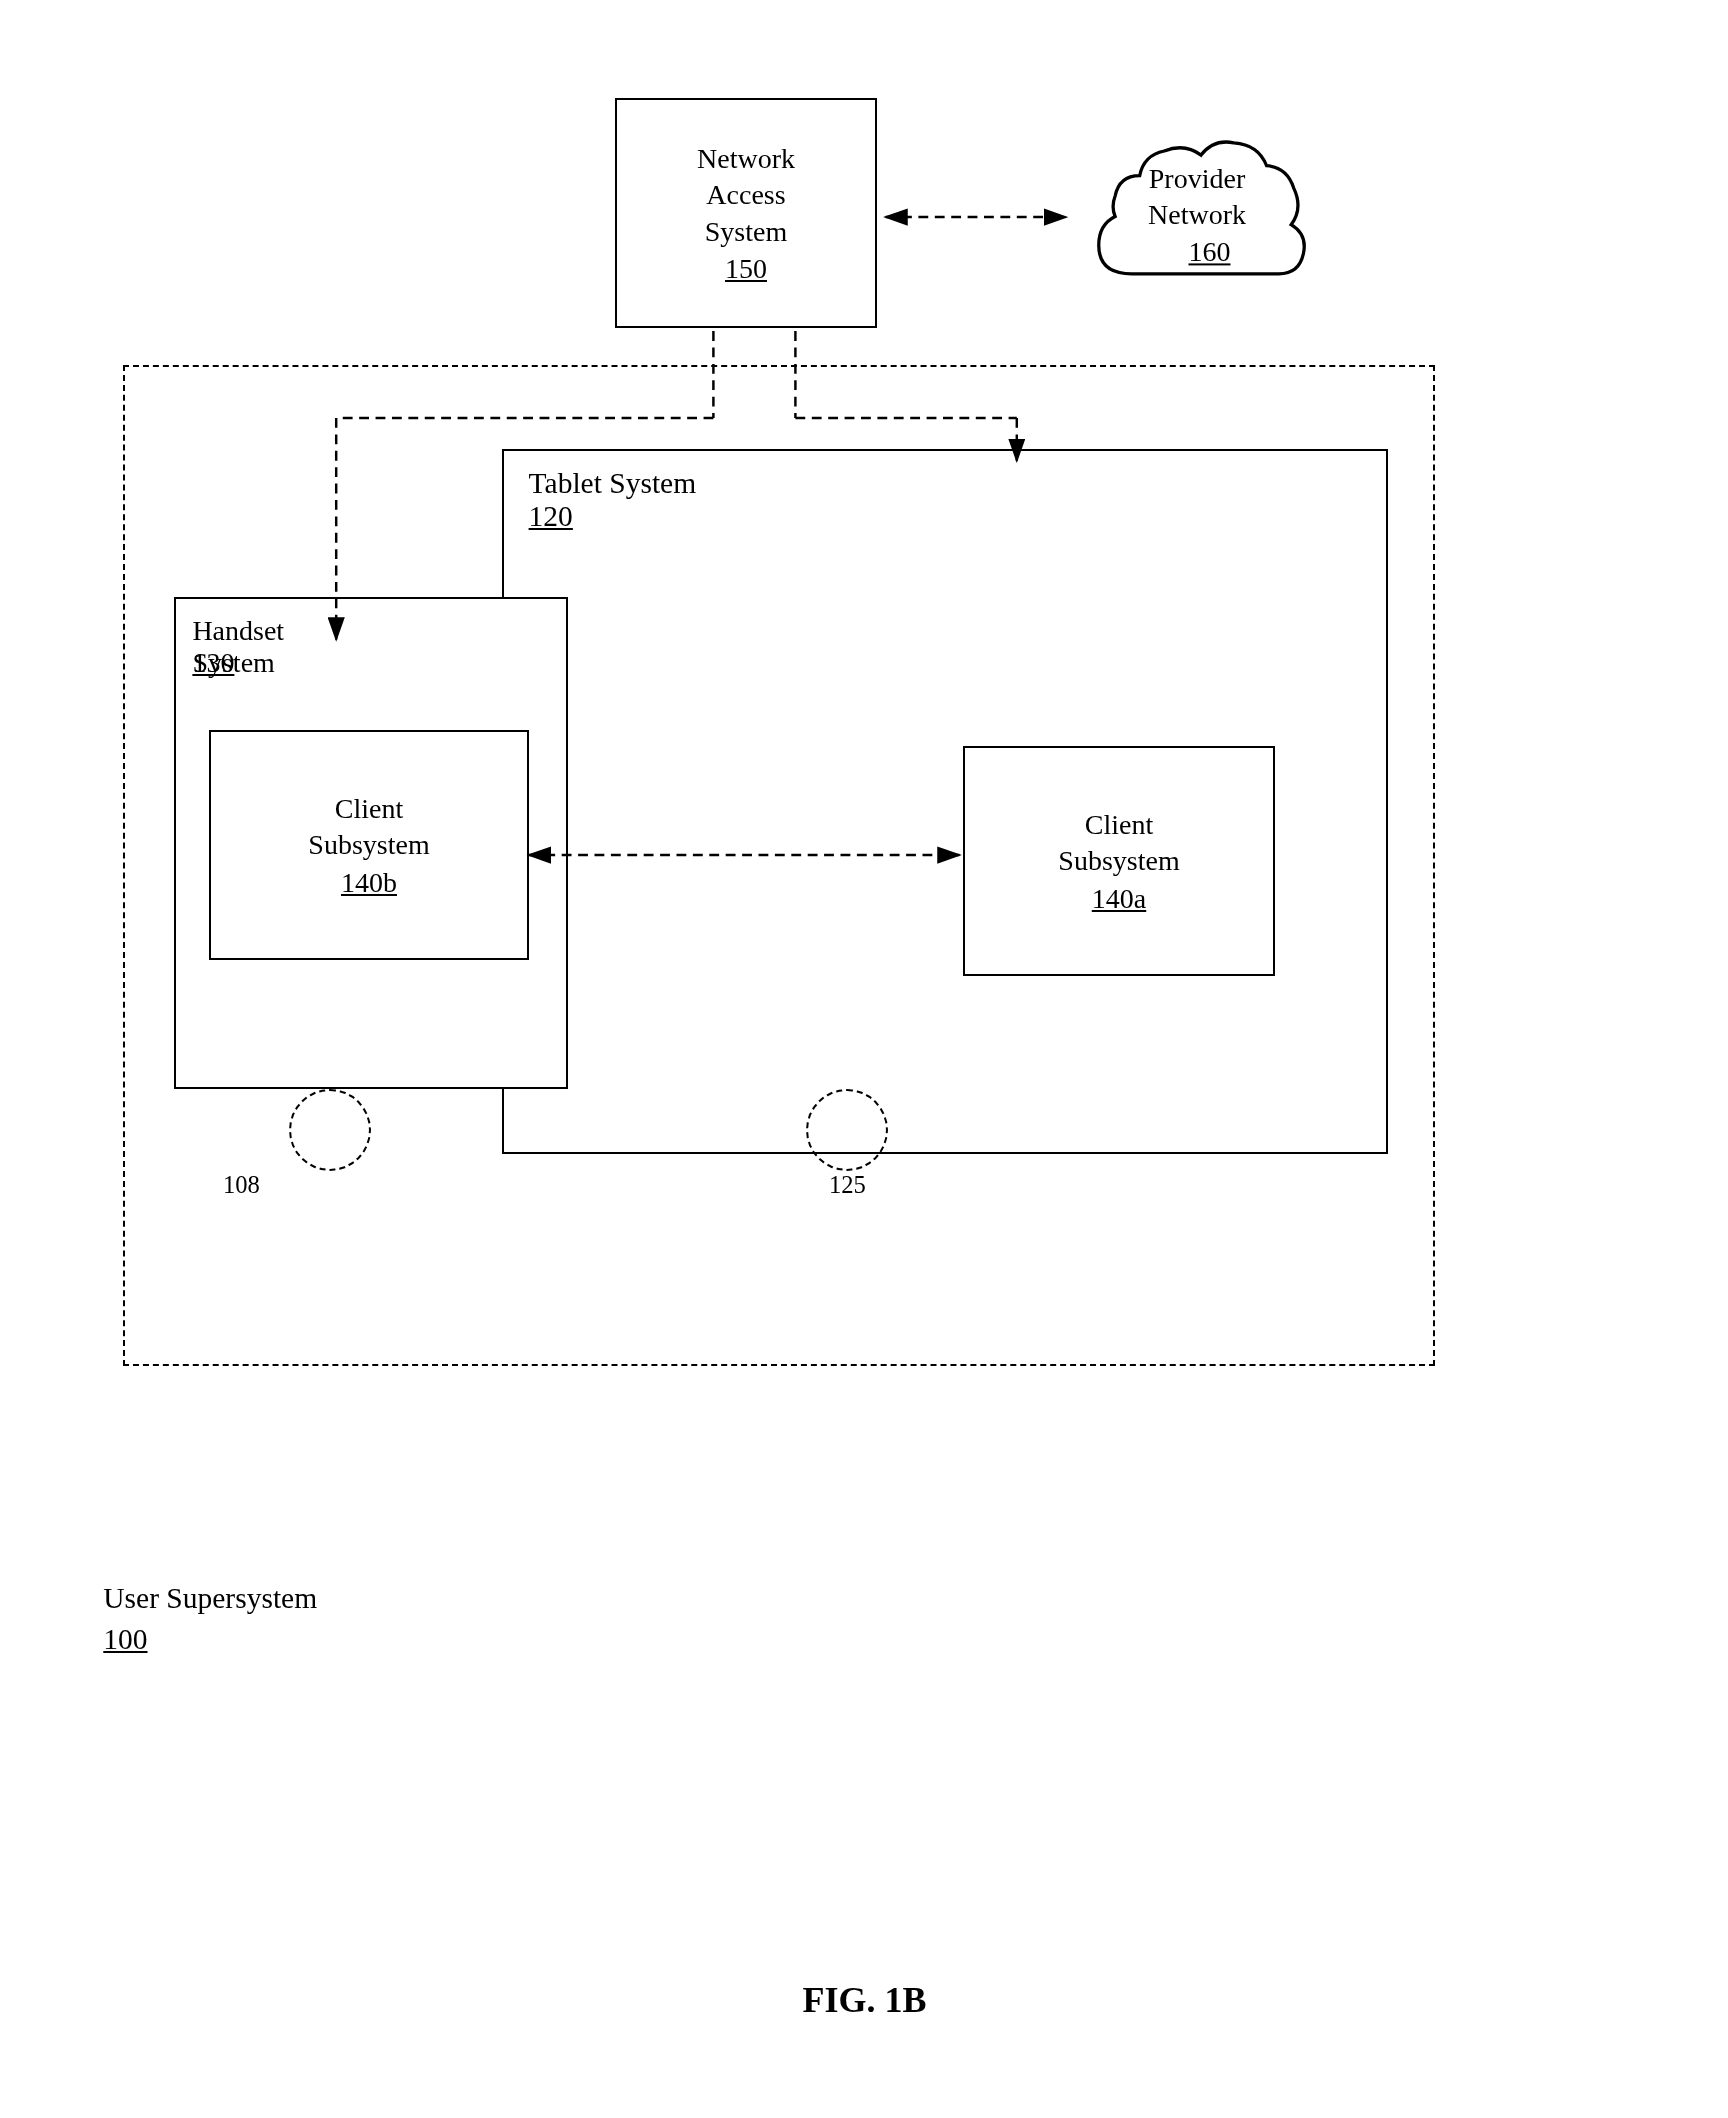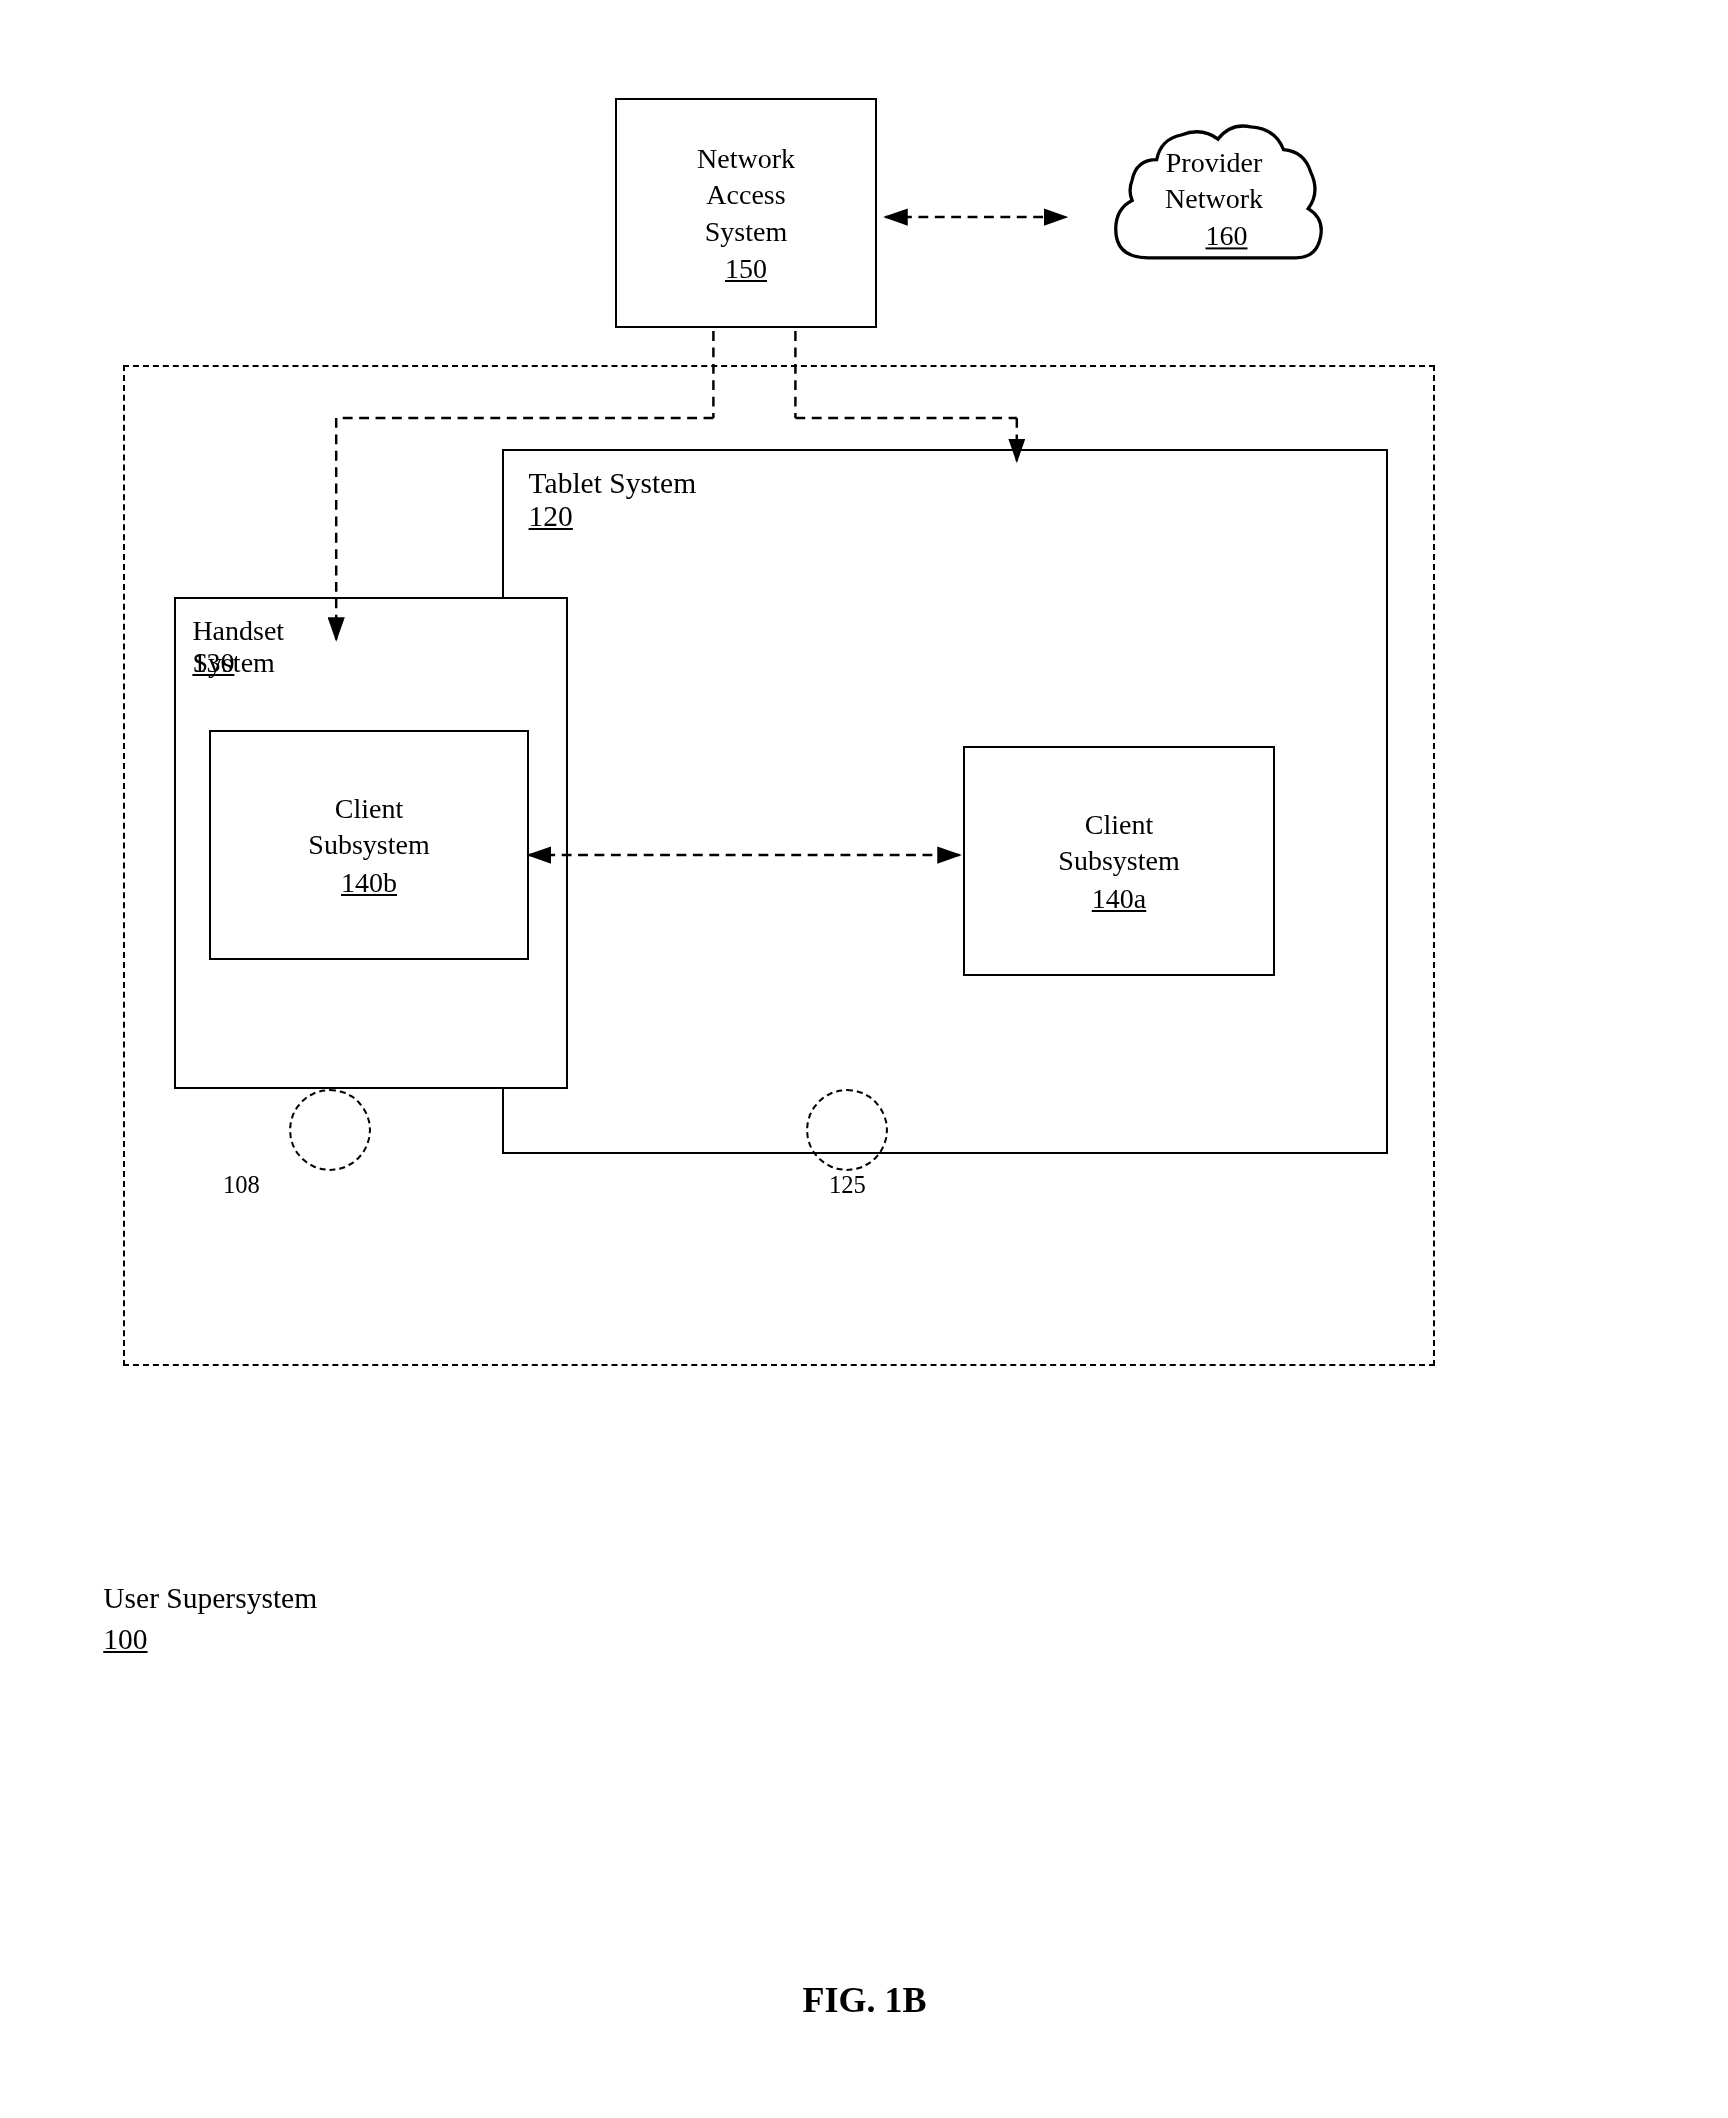--- a/index.html
+++ b/index.html
@@ -43,27 +43,27 @@
 
     .nas-box .ref {
       font-size: 28px;
       text-decoration: underline;
       margin-top: 3.3px;
     }
 
     
     .cloud-container {
       position: absolute;
-      top: 36px;
+      top: 52px;
       left: 984px;
       width: 279px;
       height: 230px;
       display: flex;
       flex-direction: column;
-      align-items: flex-end;
+      align-items: flex-start;
       justify-content: center;
       text-align: center;
     }
 
     .cloud-shape {
       position: relative;
       width: 262px;
       height: 213px;
     }
 

